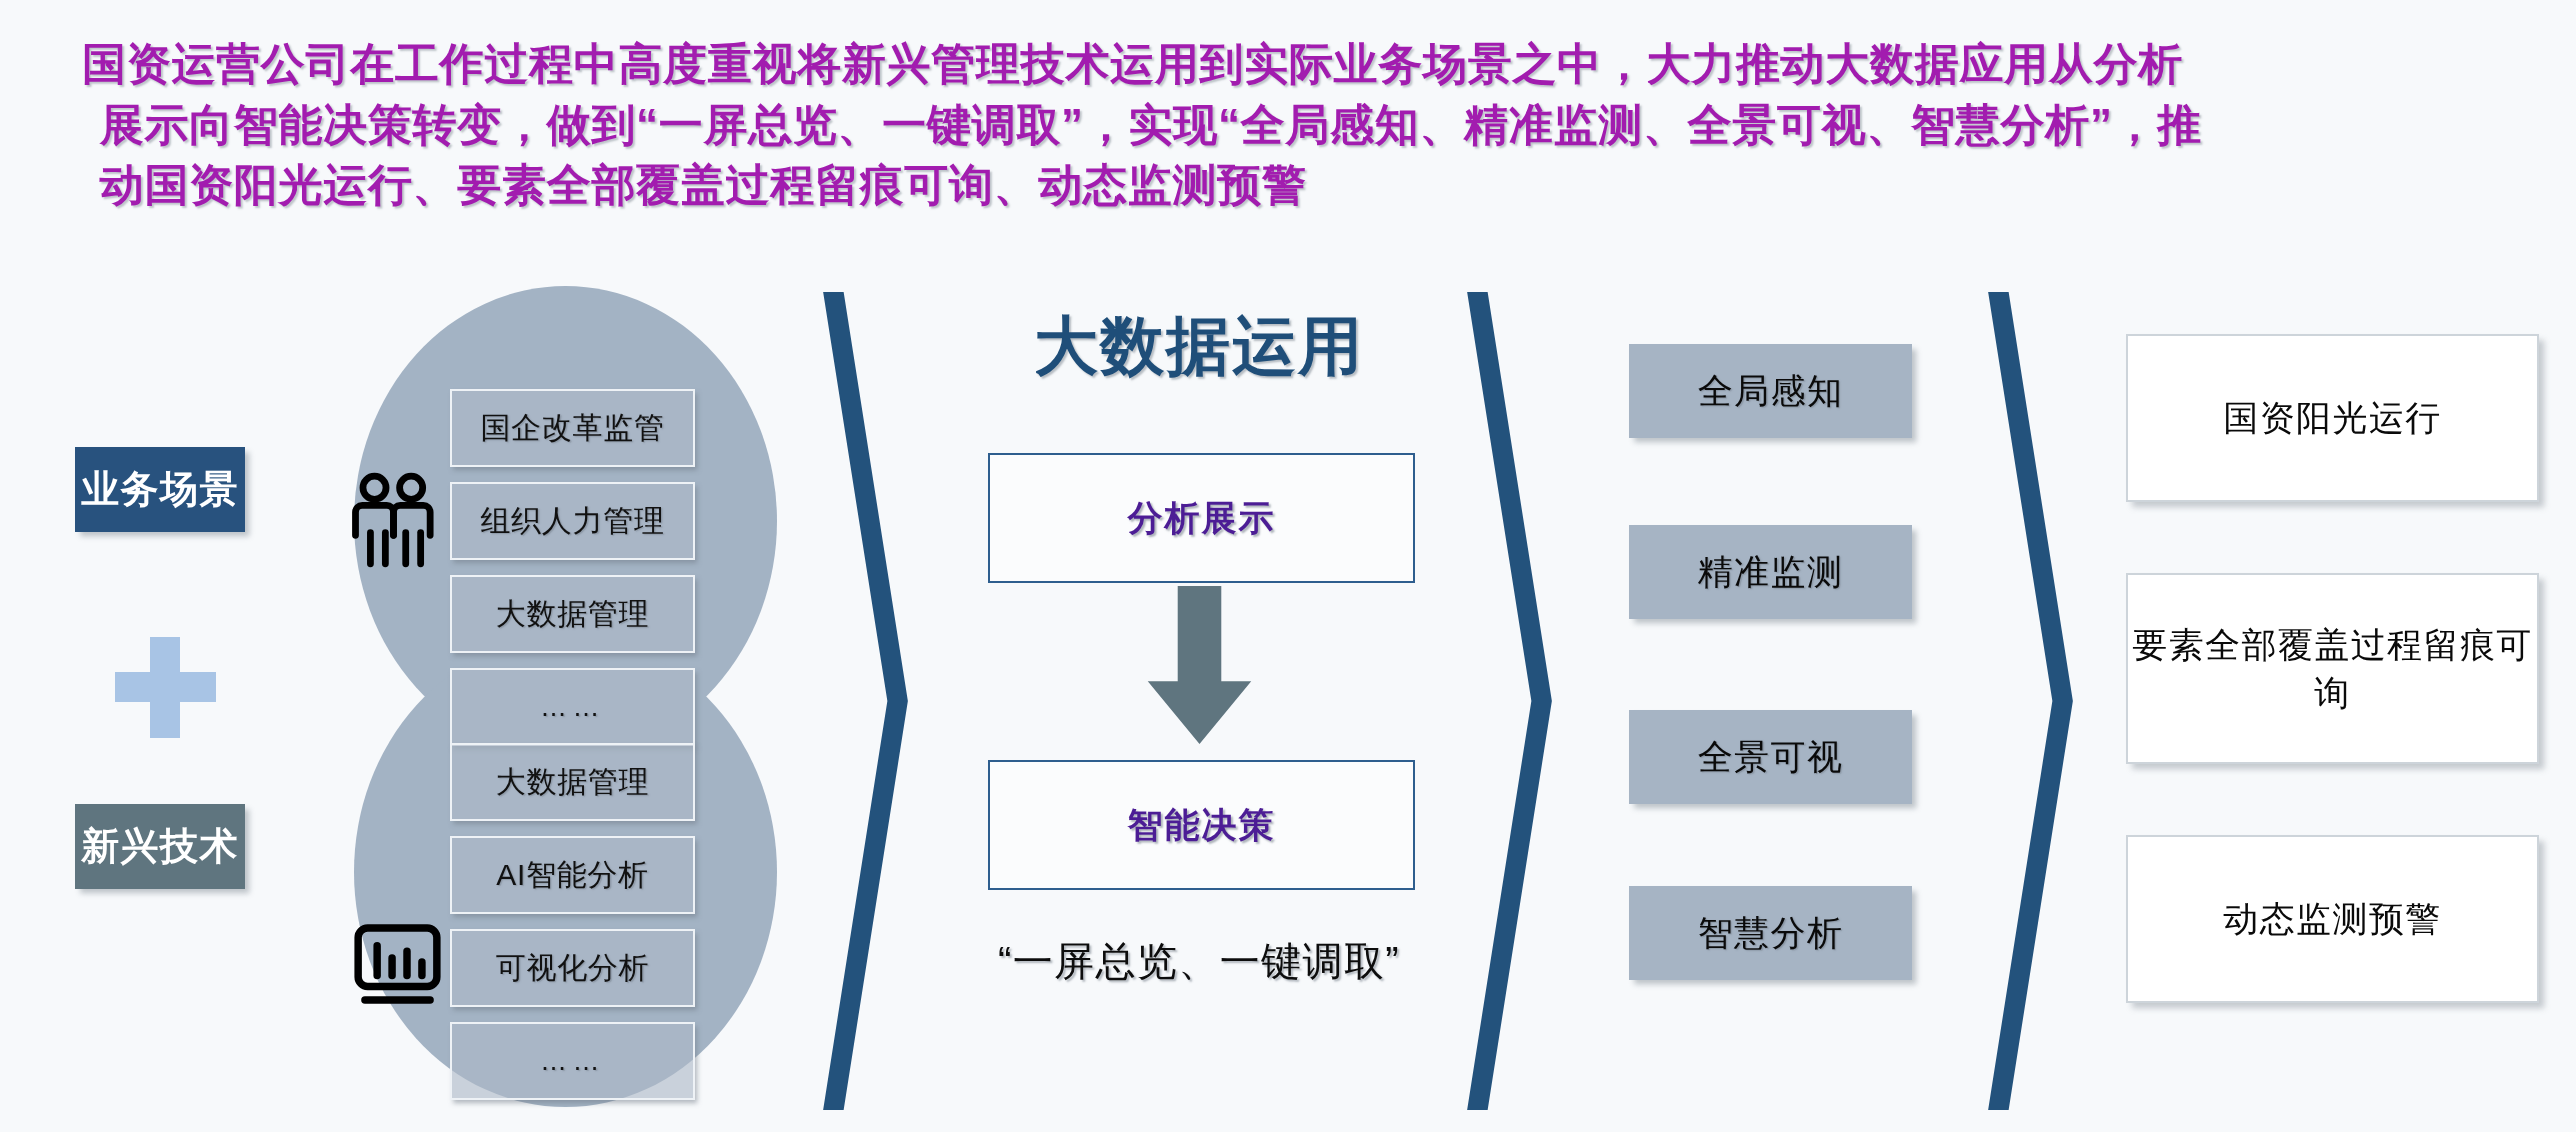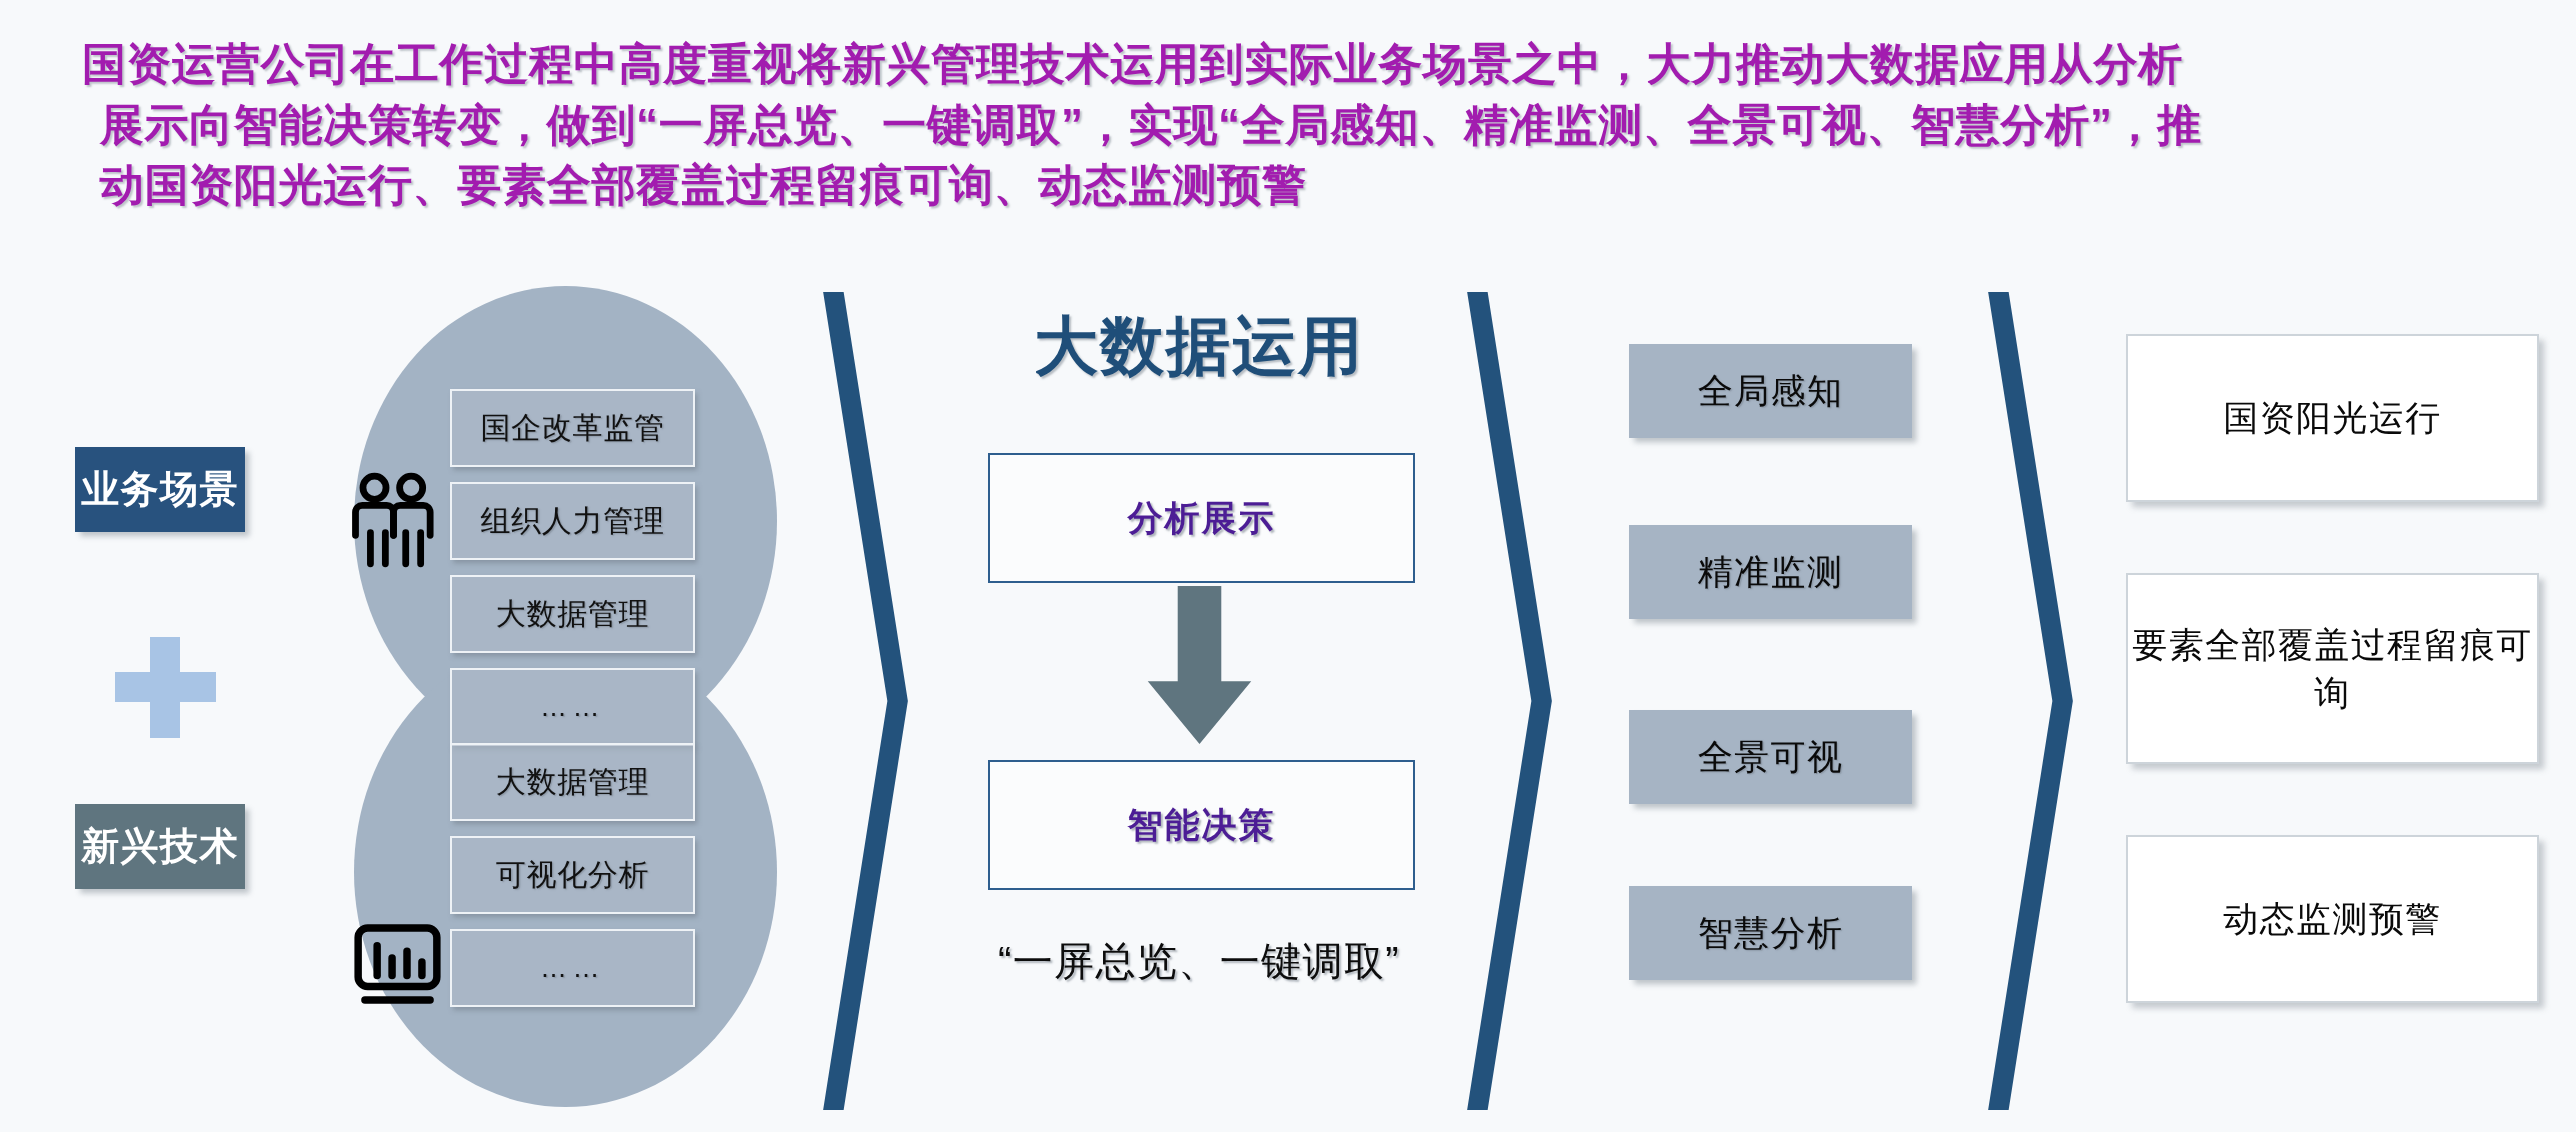--- a/index.html
+++ b/index.html
@@ -196,20 +196,23 @@
       <div class="item dots">
           <span>……</span>
         </div>
     </div>
 
     <div class="item-col item-col-bot">
       <div class="item">
           <span>大数据管理</span>
         </div>
       <div class="item">
+          <span>AI智能分析</span>
+        </div>
+      <div class="item">
           <span>可视化分析</span>
         </div>
       <div class="item dots">
           <span>……</span>
         </div>
     </div>
   </div>
 
   <div class="chev chev1">
     <svg viewBox="0 0 180 1200" preserveAspectRatio="none" aria-hidden="true">

